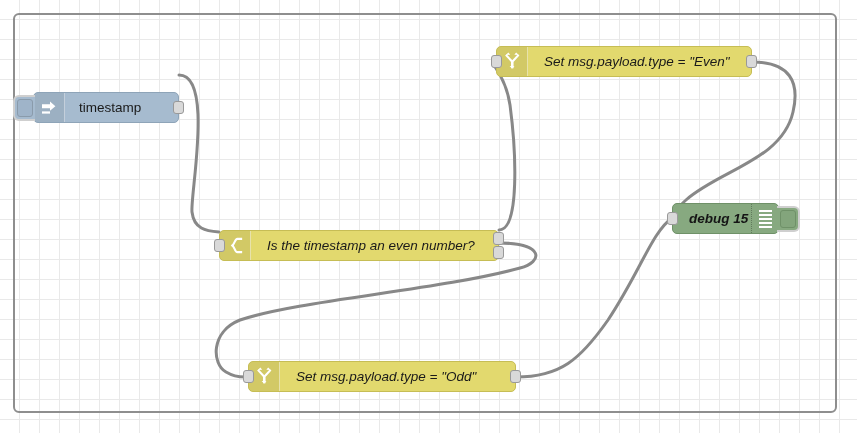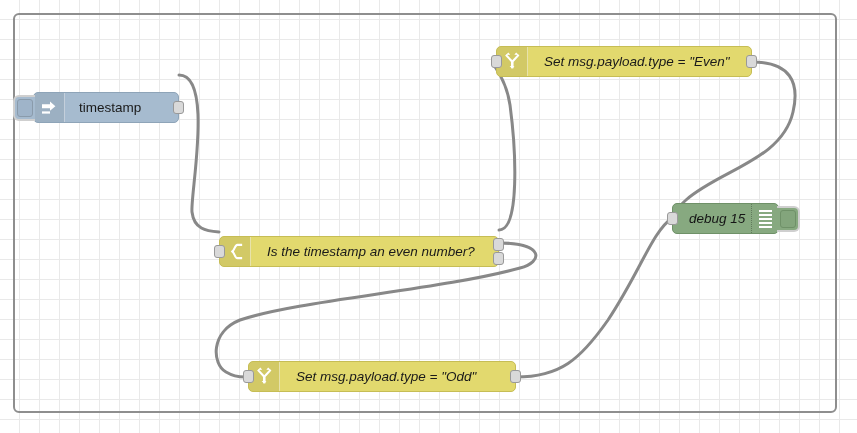--- a/index.html
+++ b/index.html
@@ -229,34 +229,34 @@
         <path d="M3 3.2 l4.6 -0.2 l-2 -2.4 z" fill="#ffffff"></path>
         <path d="M9.5 17 l2.6 -2.2 l-5.2 0 z" fill="#ffffff"></path>
         <path d="M16.5 3.2 l-4.6 -0.2 l2 -2.4 z" fill="#ffffff"></path>
       </svg>
     </div>
     <div class="label">Set msg.payload.type = "Even"</div>
     <span class="port in" style="top:8px;"></span>
     <span class="port out" style="top:8px;"></span>
   </div>
 
-  <div class="node node-switch" id="n-switch" style="left: 219px; top: 236px; width: 280px;">
+  <div class="node node-switch" id="n-switch" style="left: 219px; top: 230px; width: 280px;">
     <div class="icon-box">
       <svg class="svg-icon" width="19" height="19" viewBox="0 0 20 20">
         <path d="M17 3 L12 3 C9 3 9 10 6 10 C9 10 9 17 12 17 L17 17" stroke="#ffffff" stroke-width="2.2" fill="none"></path>
         <path d="M5 10 l3.4 -2.6 l0 5.2 z" fill="#ffffff"></path>
       </svg>
     </div>
     <div class="label">Is the timestamp an even number?</div>
     <span class="port in" style="top:8px;"></span>
     <span class="port out" style="top:1px;"></span>
     <span class="port out" style="top:15px;"></span>
   </div>
 
-  <div class="node node-debug" id="n-debug" style="left: 672px; top: 203px; width: 107px;">
+  <div class="node node-debug" id="n-debug" style="left: 672px; top: 203px; width: 107px; font-weight: bold;">
     <div class="label">debug 15</div>
     <div class="debug-lines">
       <i></i>
         <i></i>
         <i></i>
         <i></i>
         <i></i>
     </div>
     <div class="debug-btn">
       <span class="inner"></span>

